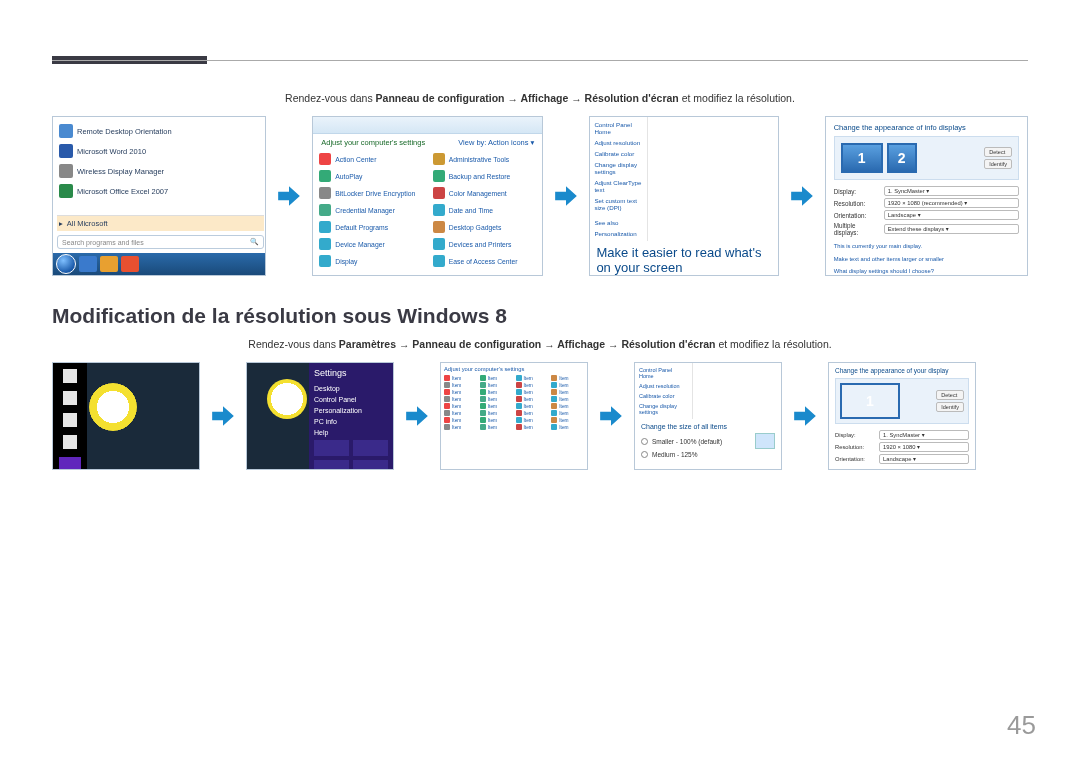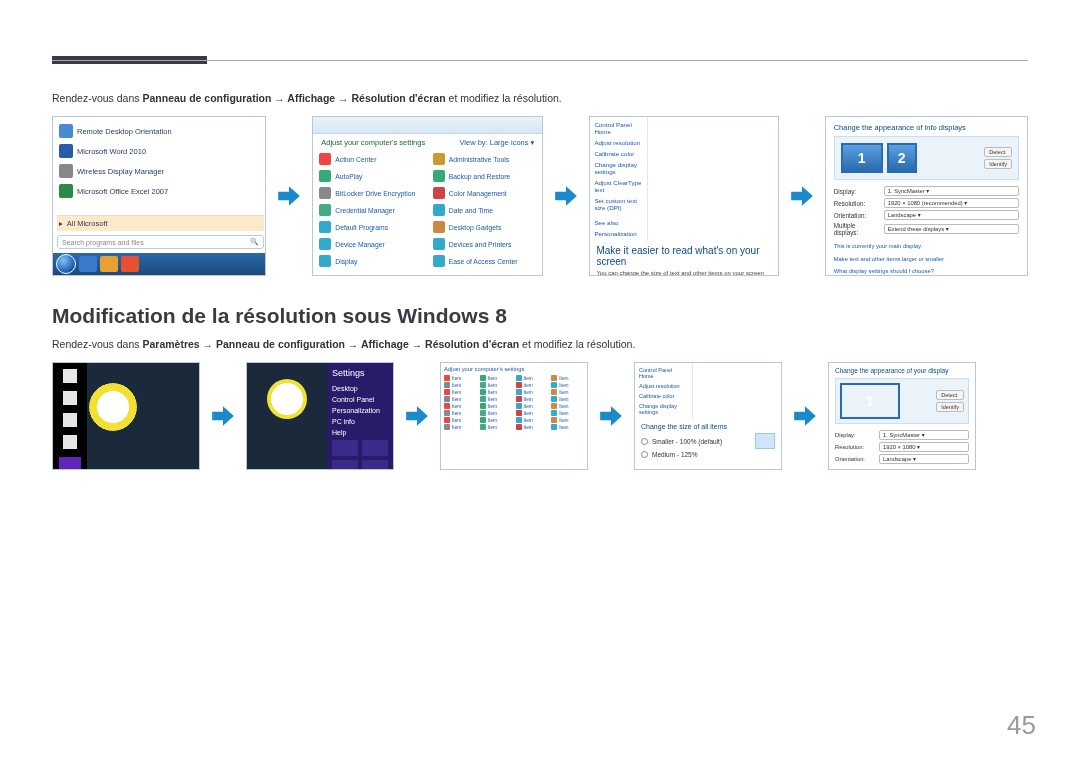--- a/index.html
+++ b/index.html
@@ -31,20 +31,21 @@
   h2.section-title {
     font-size: 21px;
     font-weight: 600;
     color: #3a3a44;
     margin-bottom: 10px;
   }
   .instr {
     font-size: 10.5px;
     color: #333;
     margin-bottom: 12px;
+    text-align: center;
   }
   .instr b { font-weight: 700; }
   .row {
     display: flex;
     align-items: center;
     gap: 10px;
     margin-bottom: 28px;
     flex-wrap: nowrap;
   }
   .shot {
@@ -91,21 +92,21 @@
   .cp-chrome { height:18px; background:linear-gradient(#eaf3fb,#d5e7f5); border-bottom:1px solid #c1d7ea; }
   .cp-adjust { padding:4px 8px 2px; font-size:7.5px; color:#1a6a2a; display:flex; justify-content:space-between; }
   .cp-grid { display:grid; grid-template-columns:1fr 1fr; padding:2px 6px 6px; gap:1px 10px; }
   .cp-entry { display:flex; align-items:center; gap:4px; font-size:6.8px; color:#1a5aaa; padding:2px 0; }
   .cp-entry .ci { width:12px; height:12px; flex:0 0 12px; border-radius:2px; }
 
   
   .dpanel { width: 190px; background:#fff; display:flex; }
   .dp-side { width:58px; background:#fff; border-right:1px solid #e4e4e4; padding:4px; font-size:6.2px; color:#1a5aaa; display:flex; flex-direction:column; gap:4px; }
   .dp-main { flex:1; padding:4px 6px; }
-  .dp-title { color:#0a4a8a; font-size:10px; margin-bottom:3px; }
+  .dp-title { color:#0a4a8a; font-size:13px; margin-bottom:3px; }
   .dp-small { font-size:6px; color:#444; line-height:1.3; margin-bottom:4px; }
   .dp-opt { display:flex; align-items:center; gap:4px; font-size:6.5px; margin:2px 0; }
   .dp-opt .rad { width:7px; height:7px; border:1px solid #888; border-radius:50%; }
   .dp-opt .prev { width:20px; height:16px; background:#cfe5fb; border:1px solid #9cc; }
 
   
   .respanel { width: 204px; background:#fff; padding:6px 8px; }
   .rp-title { font-size:7.5px; color:#0a4a8a; margin-bottom:4px; }
   .rp-disp { display:flex; justify-content:center; gap:4px; background:#eaf2fa; border:1px solid #cde; padding:6px; margin-bottom:4px; align-items:center; position:relative; }
   .rp-mon { border:2px solid #2a6ab0; color:#fff; font-weight:bold; font-size:14px; display:flex; align-items:center; justify-content:center; }
@@ -122,21 +123,21 @@
   
   .w8-desk { width: 148px; background:#1a2a3a; display:flex; }
   .w8-wall { flex:1; background:linear-gradient(#3aa0d0 55%, #6ab050 55%); position:relative; }
   .w8-flower { position:absolute; top:20px; left:36px; width:48px; height:48px; border-radius:50%; background:radial-gradient(circle, #fff 0 16px, #f4e030 16px 24px, transparent 24px); }
   .w8-charms { width:34px; background:#000; display:flex; flex-direction:column; align-items:center; justify-content:center; gap:8px; padding:6px 0; }
   .w8-charm { width:14px; height:14px; background:#fff; opacity:0.9; }
   .w8-charm.hi { background:#6a2ad0; width:22px; height:22px; }
   .w8-task { position:absolute; bottom:0; left:0; right:0; height:10px; background:#1a3a5a; }
 
   .w8-settings { width: 148px; background:#1a2a3a; display:flex; }
-  .w8-setpane { width:66px; background:#2a1a6a; margin-left:auto; padding:5px; color:#fff; font-size:7px; display:flex; flex-direction:column; gap:4px; }
+  .w8-setpane { width:84px; background:#2a1a6a; margin-left:auto; padding:5px; color:#fff; font-size:7px; display:flex; flex-direction:column; gap:4px; }
   .w8-setpane .hdr { font-size:9px; margin-bottom:3px; }
   .w8-tiles { display:grid; grid-template-columns:1fr 1fr; gap:4px; margin-top:auto; }
   .w8-tile { height:16px; background:#3a2a8a; }
 
   .w8-cp { width: 148px; background:#fff; padding:3px; }
   .w8-cp-hdr { font-size:5.8px; color:#1a5aaa; margin-bottom:3px; }
   .w8-cp-grid { display:grid; grid-template-columns:repeat(4,1fr); gap:1px 3px; }
   .w8-cp-it { display:flex; align-items:center; gap:2px; font-size:4.8px; color:#1a5aaa; }
   .w8-cp-it .d { width:6px; height:6px; border-radius:1px; }
 
@@ -198,21 +199,21 @@
     <div class="arrow">
         <svg viewBox="0 0 24 24">
           <path fill="#1a8acc" d="M2 8h10V3l10 9-10 9v-5H2z"></path>
         </svg>
       </div>
 
     <div class="shot cpanel">
       <div class="cp-chrome"></div>
       <div class="cp-adjust">
           <span>Adjust your computer's settings</span>
-          <span style="color:#1a5aaa">View by:   Large icons ▾</span>
+          <span style="color:#1a5aaa">View by:   Action icons ▾</span>
         </div>
       <div class="cp-grid" id="cp-grid">
           <div class="cp-entry">
             <span class="ci" style="background:#e44"></span>
             <span>Action Center</span>
           </div>
           <div class="cp-entry">
             <span class="ci" style="background:#c93"></span>
             <span>Administrative Tools</span>
           </div>

